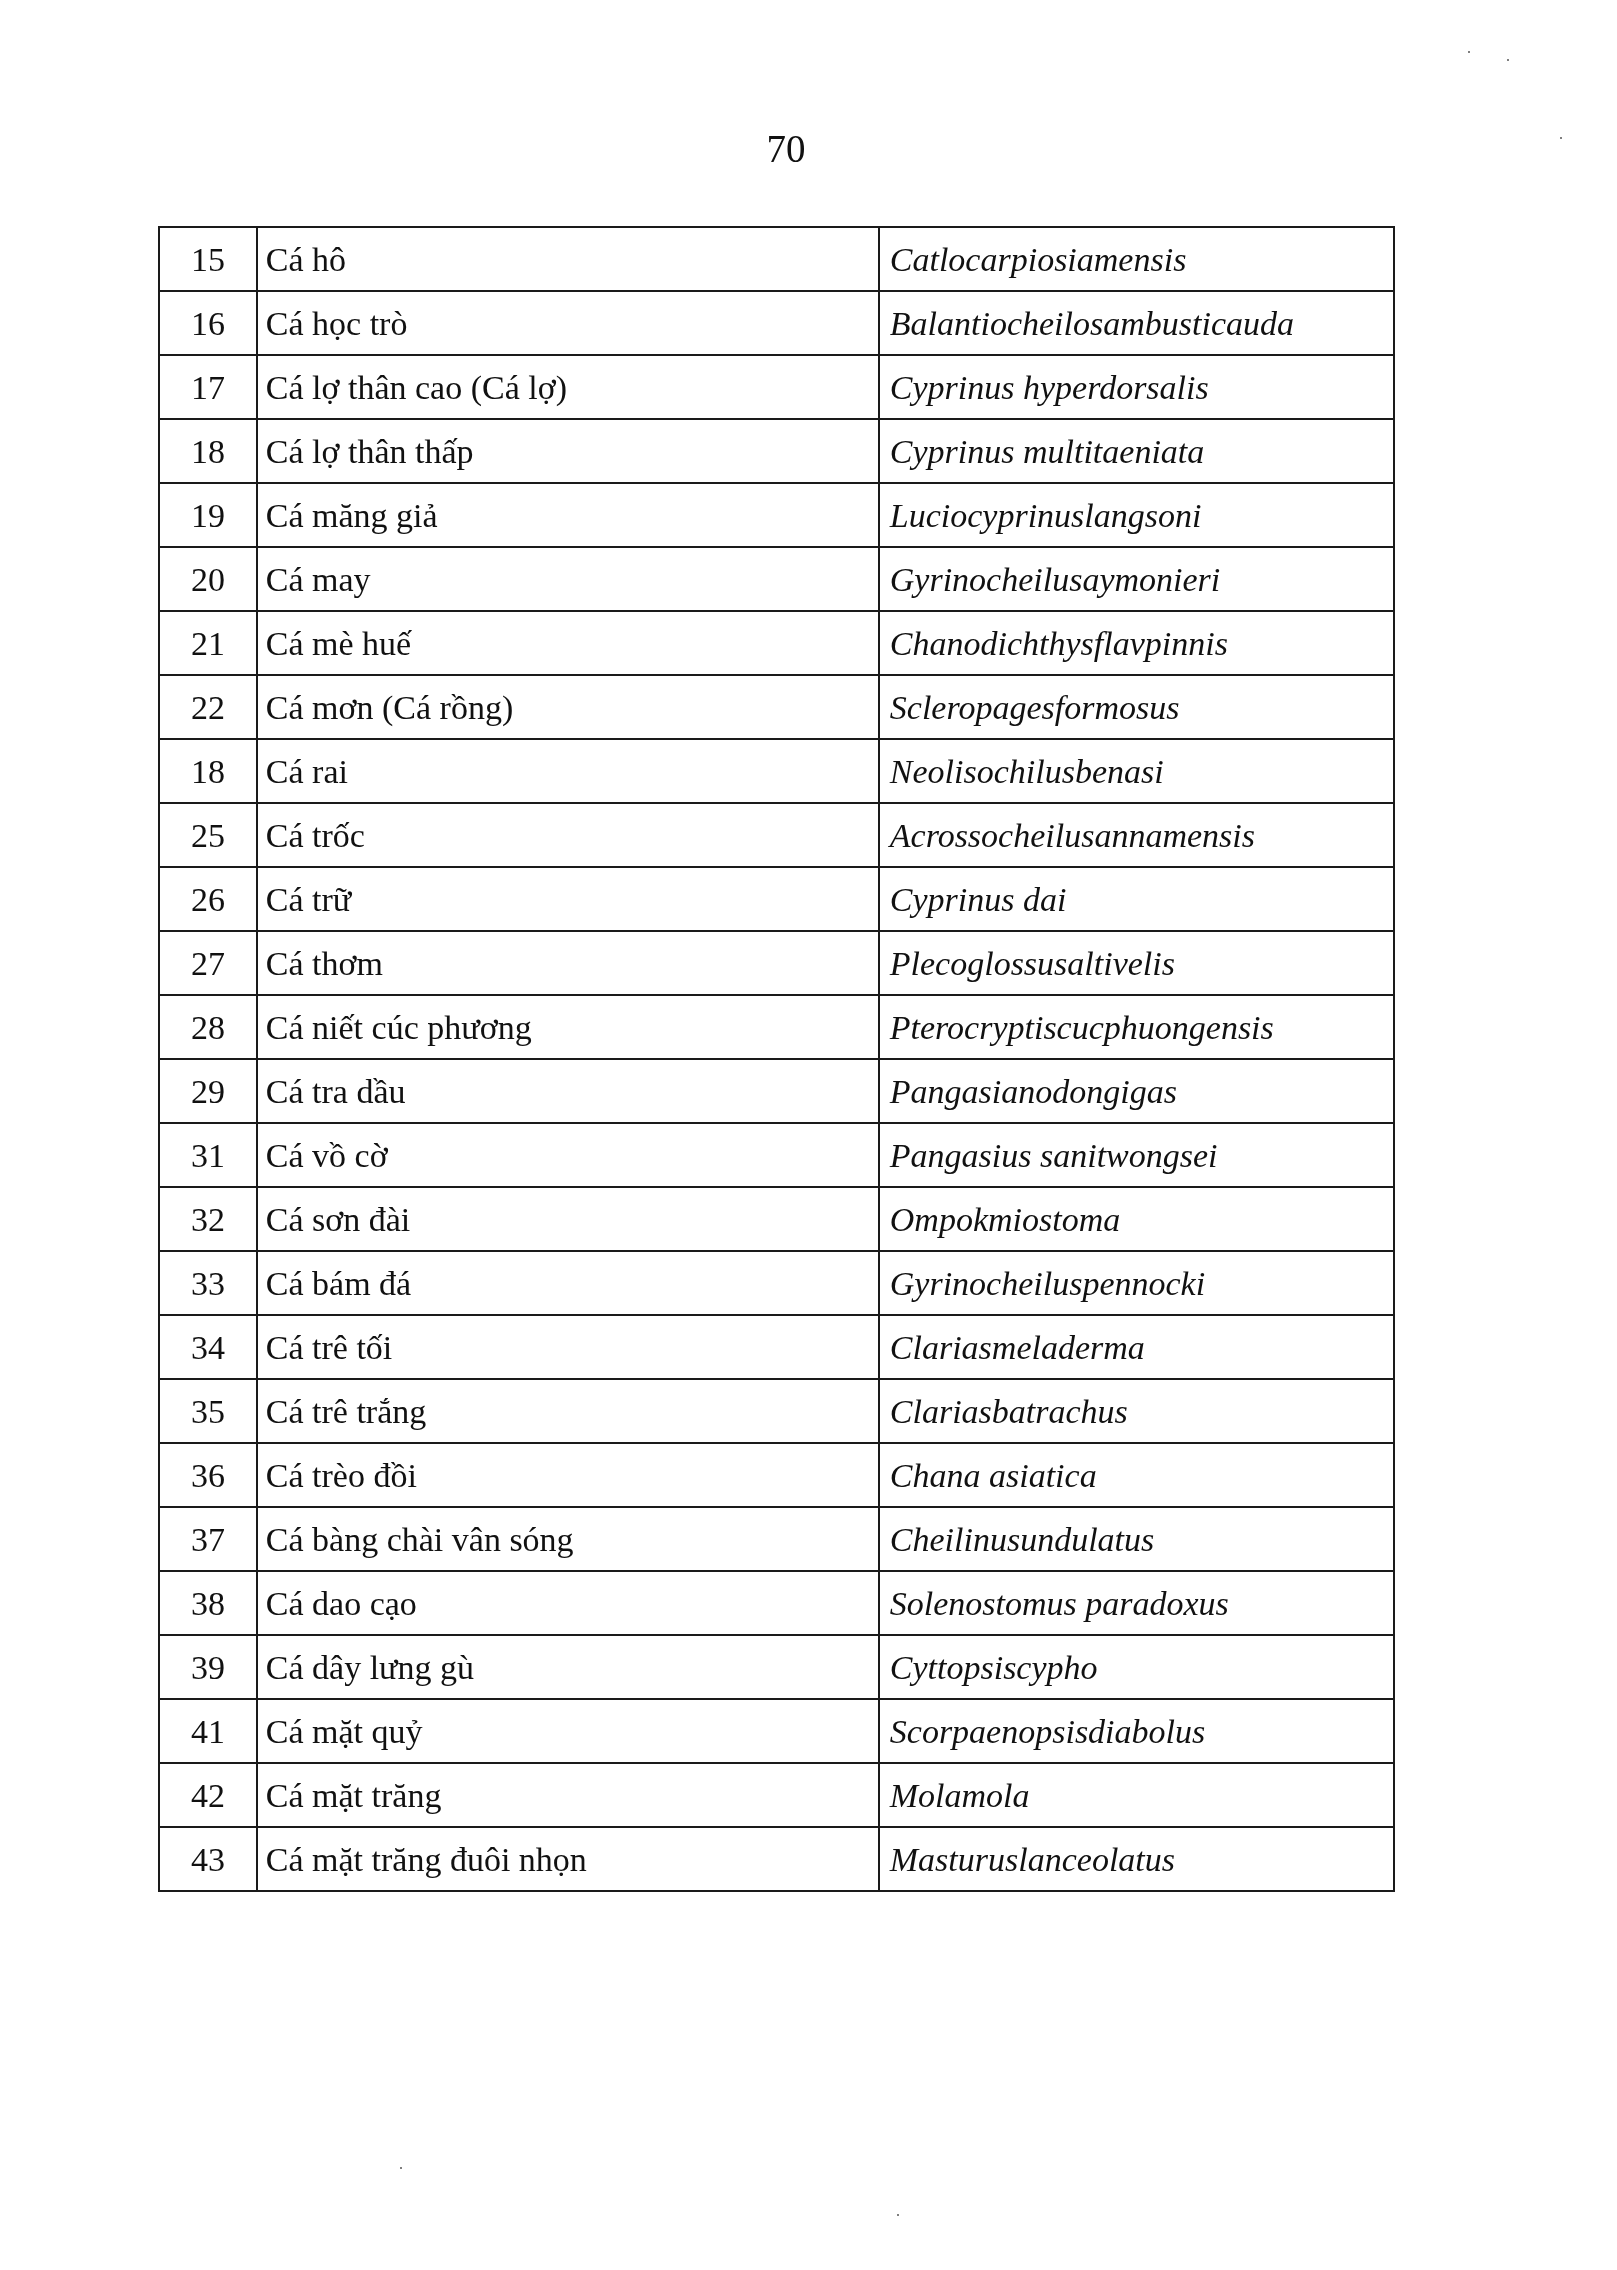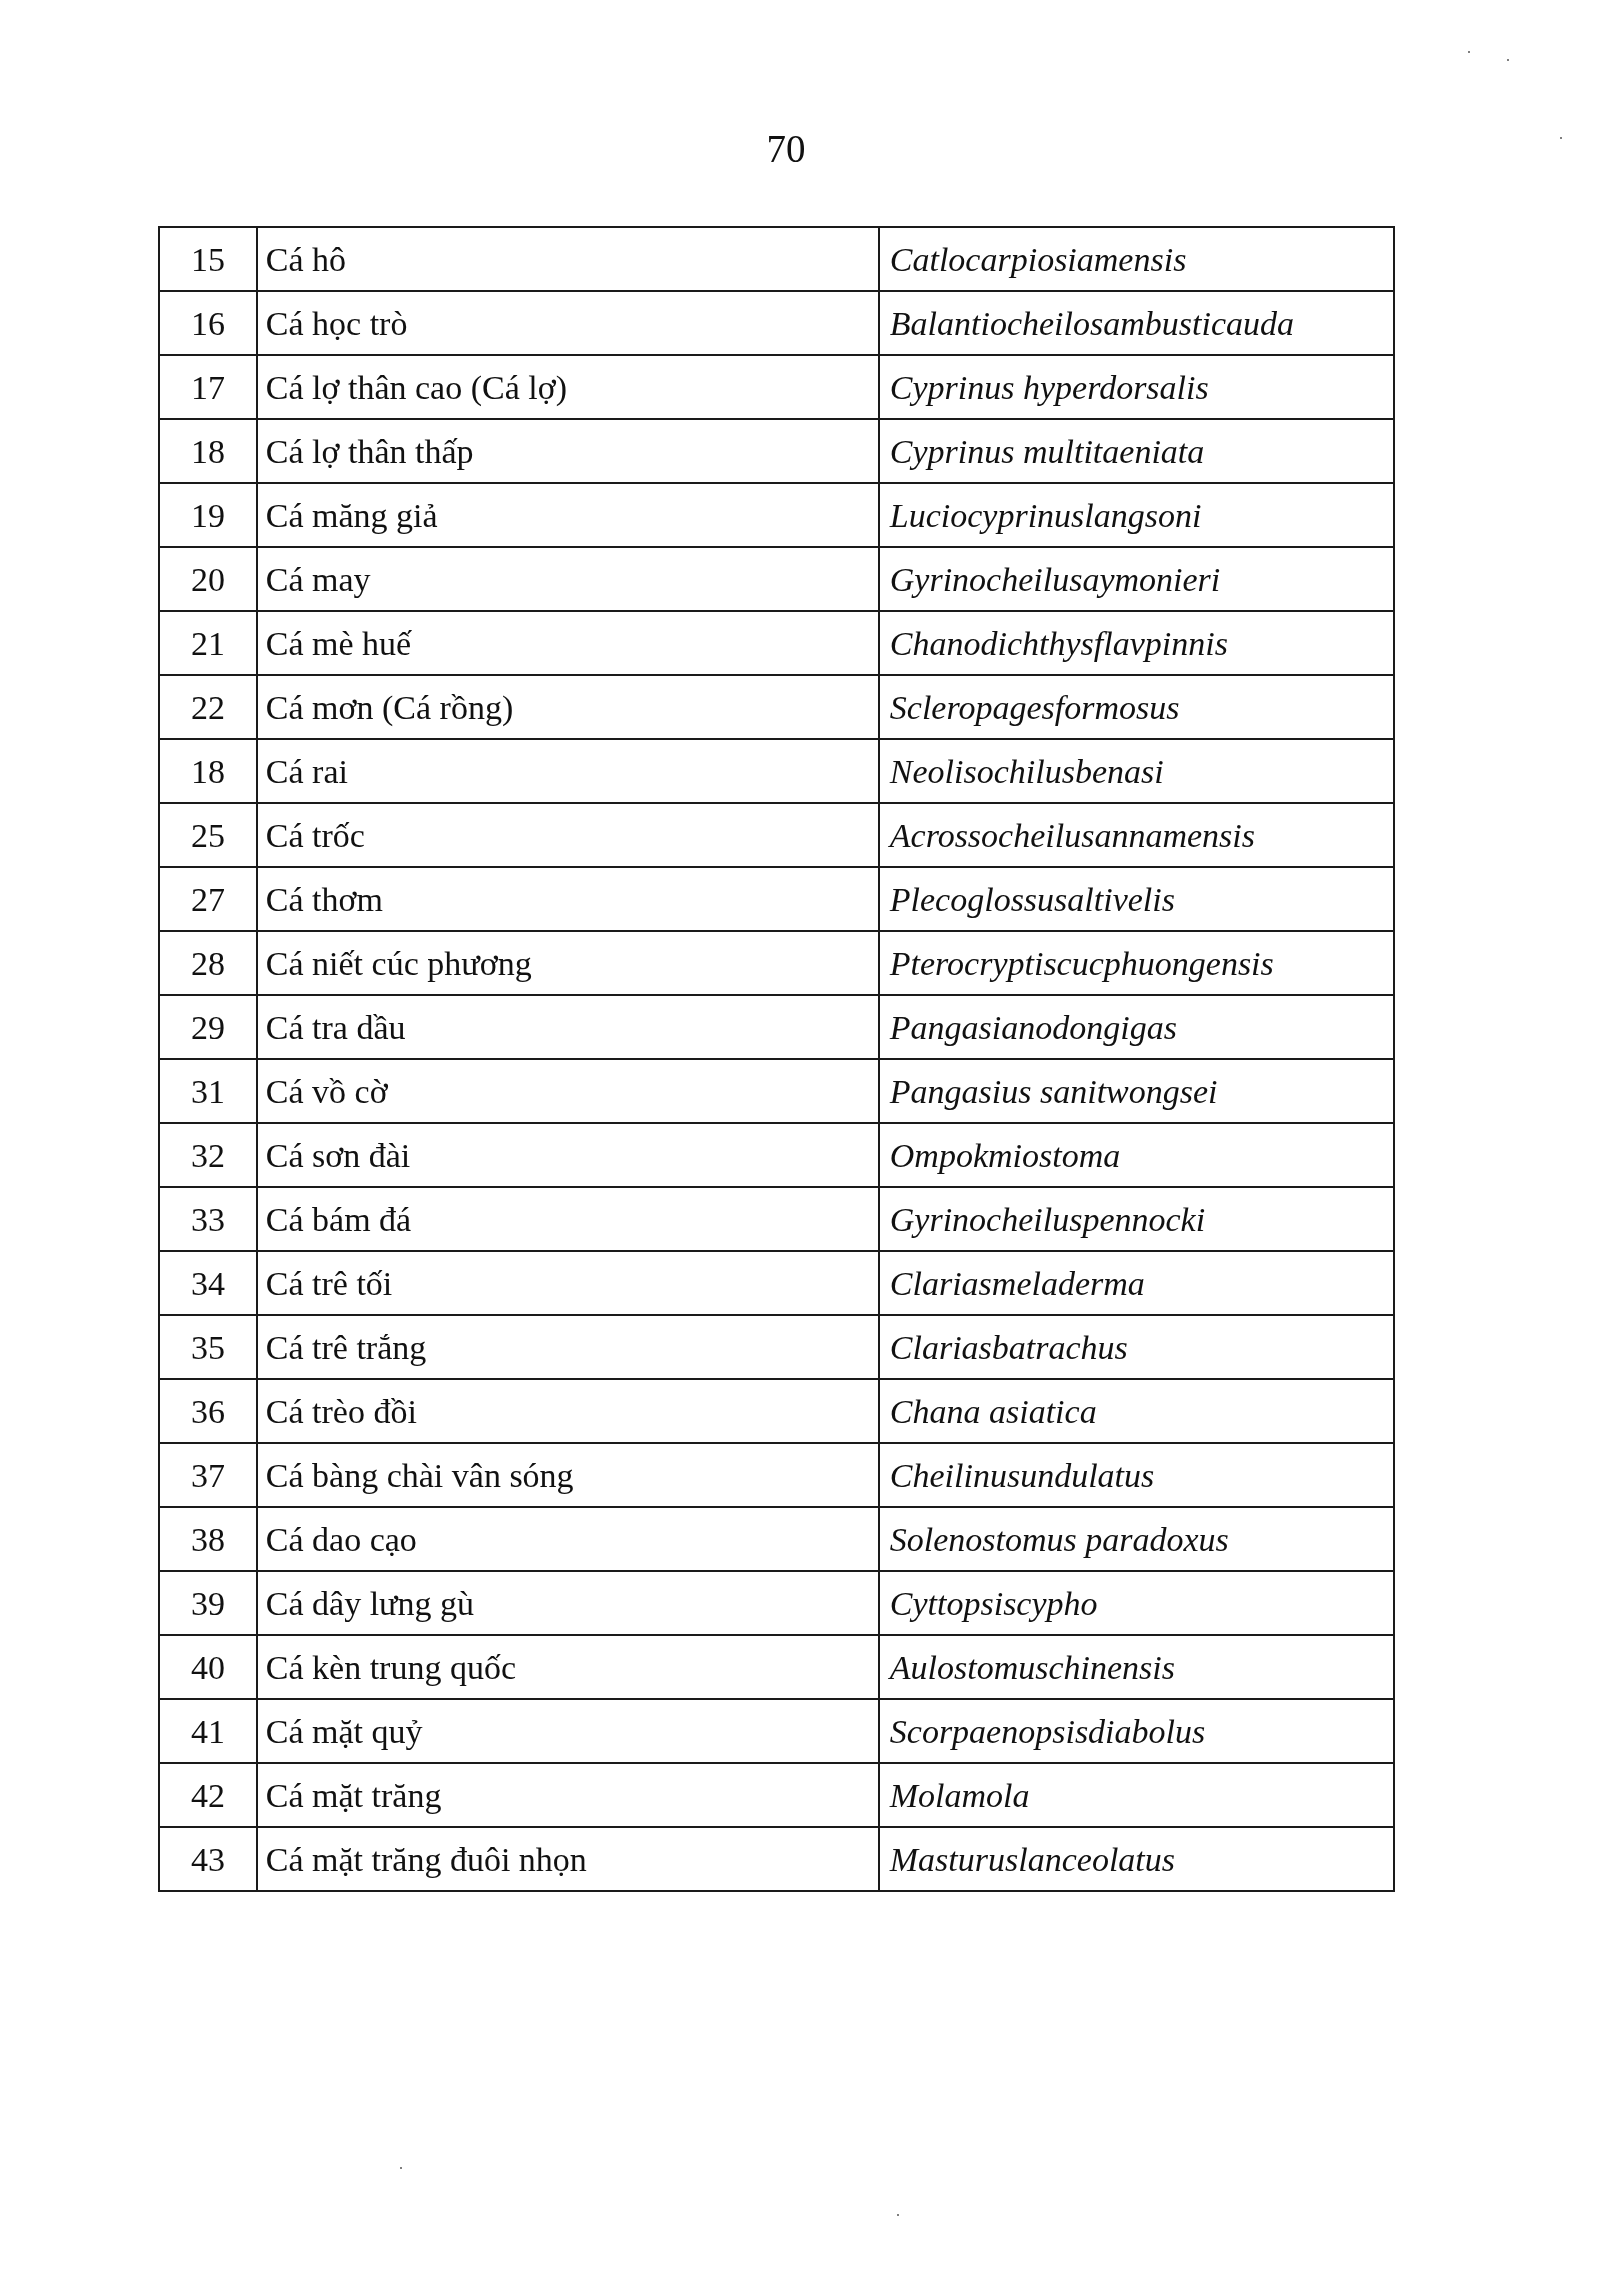--- a/index.html
+++ b/index.html
@@ -74,20 +74,25 @@
         <td class="num">18</td>
         <td class="vn">Cá rai</td>
         <td class="sci">Neolisochilusbenasi</td>
       </tr>
       <tr>
         <td class="num">25</td>
         <td class="vn">Cá trốc</td>
         <td class="sci">Acrossocheilusannamensis</td>
       </tr>
       <tr>
+        <td class="num">26</td>
+        <td class="vn">Cá trữ</td>
+        <td class="sci">Cyprinus dai</td>
+      </tr>
+      <tr>
         <td class="num">27</td>
         <td class="vn">Cá thơm</td>
         <td class="sci">Plecoglossusaltivelis</td>
       </tr>
       <tr>
         <td class="num">28</td>
         <td class="vn">Cá niết cúc phương</td>
         <td class="sci">Pterocryptiscucphuongensis</td>
       </tr>
       <tr>
@@ -134,25 +139,20 @@
         <td class="num">38</td>
         <td class="vn">Cá dao cạo</td>
         <td class="sci">Solenostomus paradoxus</td>
       </tr>
       <tr>
         <td class="num">39</td>
         <td class="vn">Cá dây lưng gù</td>
         <td class="sci">Cyttopsiscypho</td>
       </tr>
       <tr>
-        <td class="num">40</td>
-        <td class="vn">Cá kèn trung quốc</td>
-        <td class="sci">Aulostomuschinensis</td>
-      </tr>
-      <tr>
         <td class="num">41</td>
         <td class="vn">Cá mặt quỷ</td>
         <td class="sci">Scorpaenopsisdiabolus</td>
       </tr>
       <tr>
         <td class="num">42</td>
         <td class="vn">Cá mặt trăng</td>
         <td class="sci">Molamola</td>
       </tr>
       <tr>

